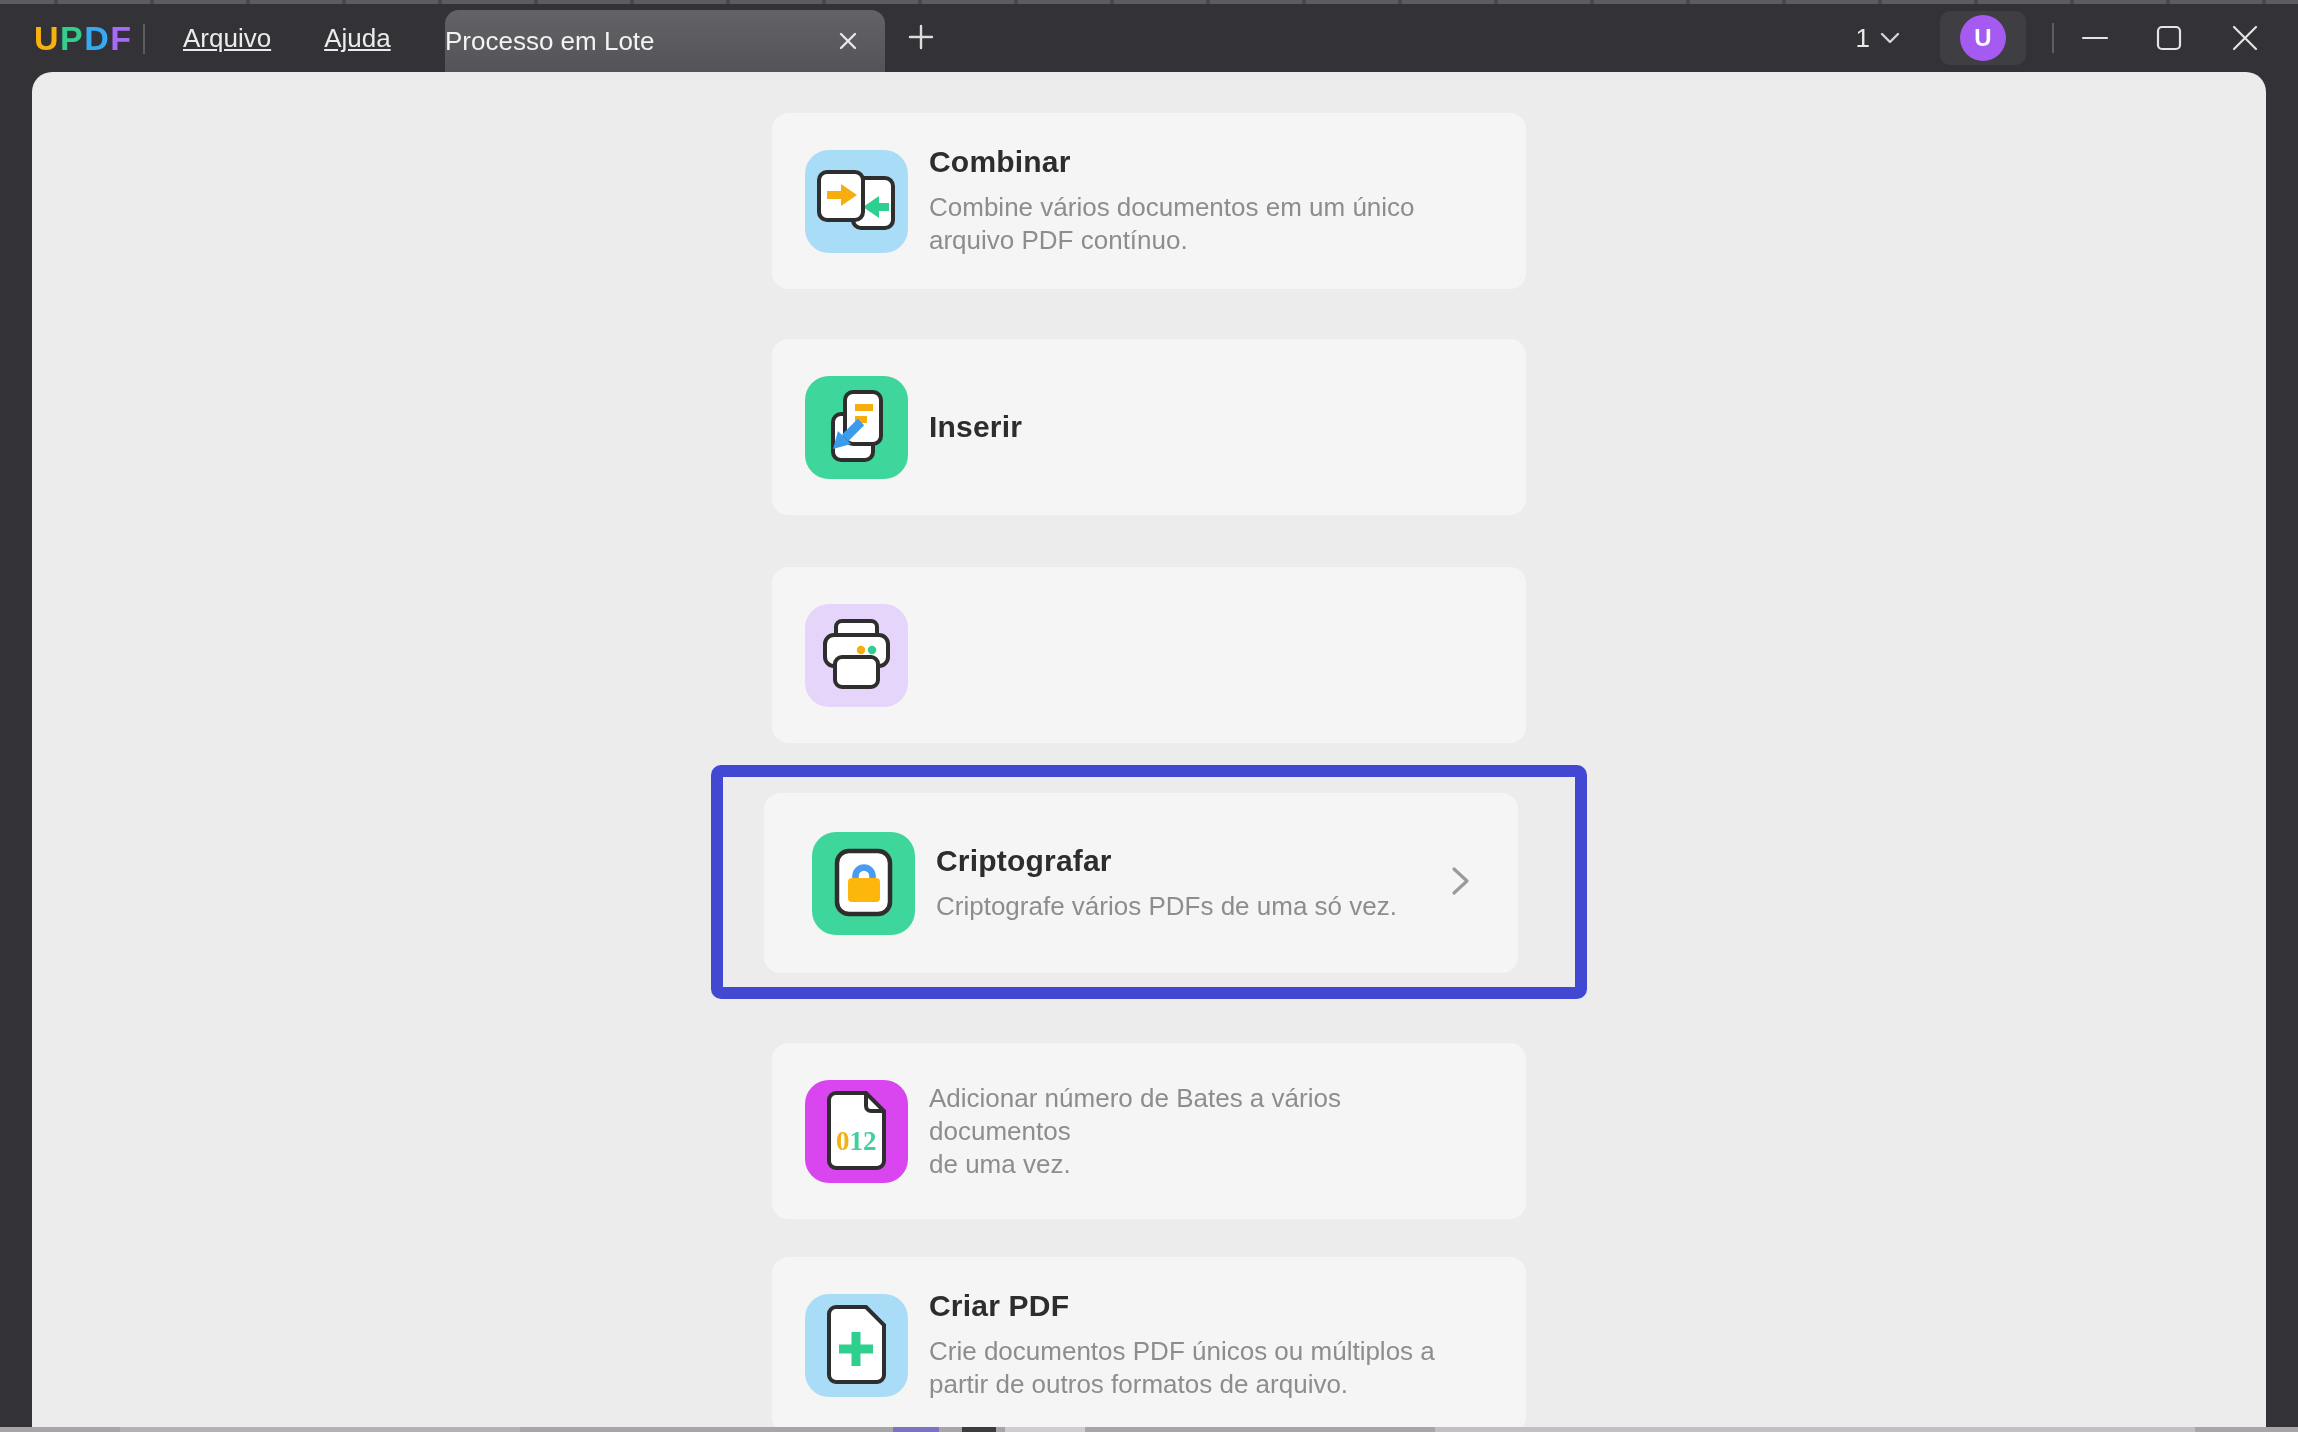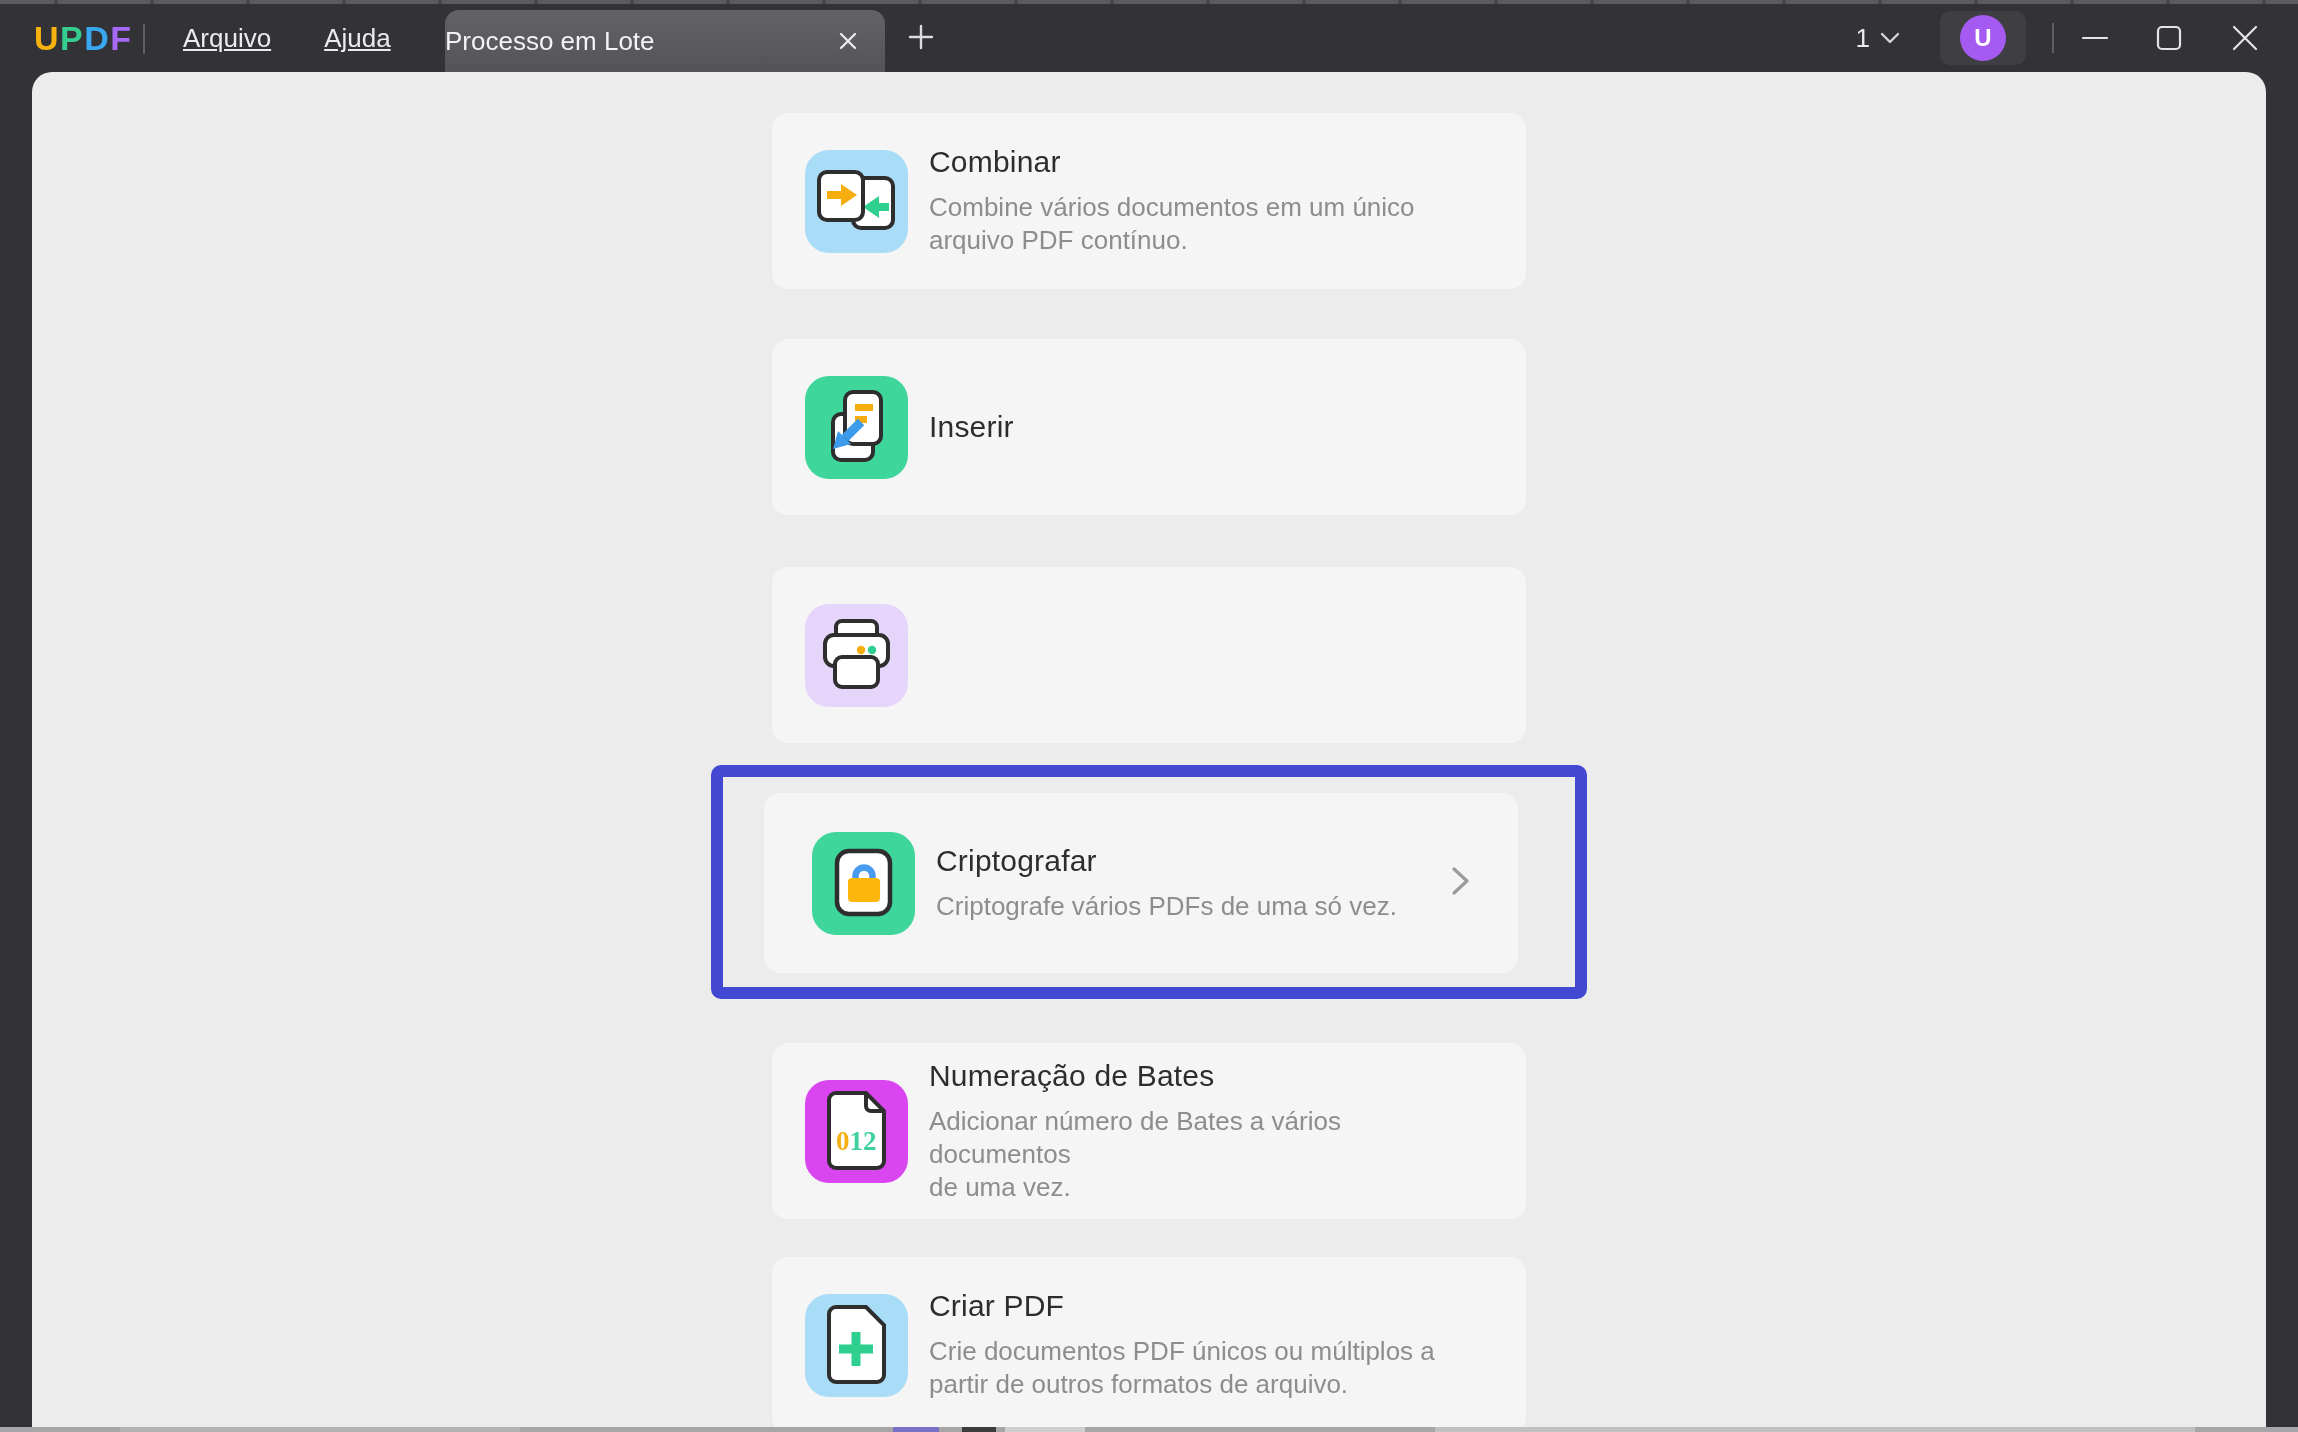--- a/index.html
+++ b/index.html
@@ -53,21 +53,21 @@
           background:#ececec; border-radius:20px 20px 0 0; z-index:1; }
   .cards{ position:absolute; left:50%; transform:translateX(-50%); top:41px;
           width:900px; display:flex; flex-direction:column; align-items:center; }
 
   .card{ width:754px; height:176px; background:#f6f5f6; border-radius:16px;
          display:flex; align-items:center; padding-left:33px; position:relative; }
   .icon-tile{ width:103px; height:103px; border-radius:24px; flex:0 0 auto;
               display:flex; align-items:center; justify-content:center; }
   .icon-tile svg{ width:103px; height:103px; display:block; }
   .card-text{ margin-left:21px; display:flex; flex-direction:column; gap:12px; padding-right:90px; }
-  .card-title{ font-size:30px; font-weight:400; color:#2d2d2d; letter-spacing:.2px; }
+  .card-title{ font-size:30px; font-weight:700; color:#2d2d2d; letter-spacing:.2px; }
   .card-desc{ font-size:26px; color:#8d8d8d; line-height:33px; white-space:pre-line; }
 
   .highlight-ring{ border:12px solid #4348d2; border-radius:10px; width:876px;
                    padding:16px 16px 14px 0; display:flex; justify-content:center; }
   .highlight-ring .card{ height:180px; padding-left:48px; }
   .chevron-right{ position:absolute; right:46px; top:50%; transform:translateY(-50%); }
 
   
   .taskbar-sliver{ position:absolute; left:0; right:0; bottom:0; height:5px; background:#a8a5a8; z-index:6; }
   .tb-seg{ position:absolute; top:0; bottom:0; }
@@ -200,21 +200,20 @@
       </div>
       <div class="card" style="margin-top: 44px;">
     <div class="icon-tile" style="background: #d946ef;">
           <svg viewBox="0 0 103 103">
     <path d="M31 13 h30 l18 18 v50 a7 7 0 0 1 -7 7 H31 a7 7 0 0 1 -7 -7 V20 a7 7 0 0 1 7 -7 Z" fill="#fff" stroke="#2e2e2e" stroke-width="4"></path>
     <path d="M61 13 v13 a5 5 0 0 0 5 5 h13" fill="none" stroke="#2e2e2e" stroke-width="4"></path>
     <text x="31" y="70" font-family="Liberation Serif, serif" font-weight="bold" font-size="27"><tspan fill="#f2b014">0</tspan><tspan fill="#3fd0a0">12</tspan></text>
           </svg>
         </div>
     <div class="card-text">
-      <div class="card-title">Numeração de Bates</div>
       <div class="card-desc">Adicionar número de Bates a vários documentos
 de uma vez.</div>
     </div>
   </div>
       <div class="card" style="margin-top: 38px;">
     <div class="icon-tile" style="background: rgb(169, 220, 247);">
           <svg viewBox="0 0 103 103">
     <path d="M31 13 h30 l18 18 v50 a7 7 0 0 1 -7 7 H31 a7 7 0 0 1 -7 -7 V20 a7 7 0 0 1 7 -7 Z" fill="#fff" stroke="#2e2e2e" stroke-width="4"></path>
     <path d="M51 38 V72 M34 55 H68" stroke="#2fcf8f" stroke-width="9"></path>
           </svg>

